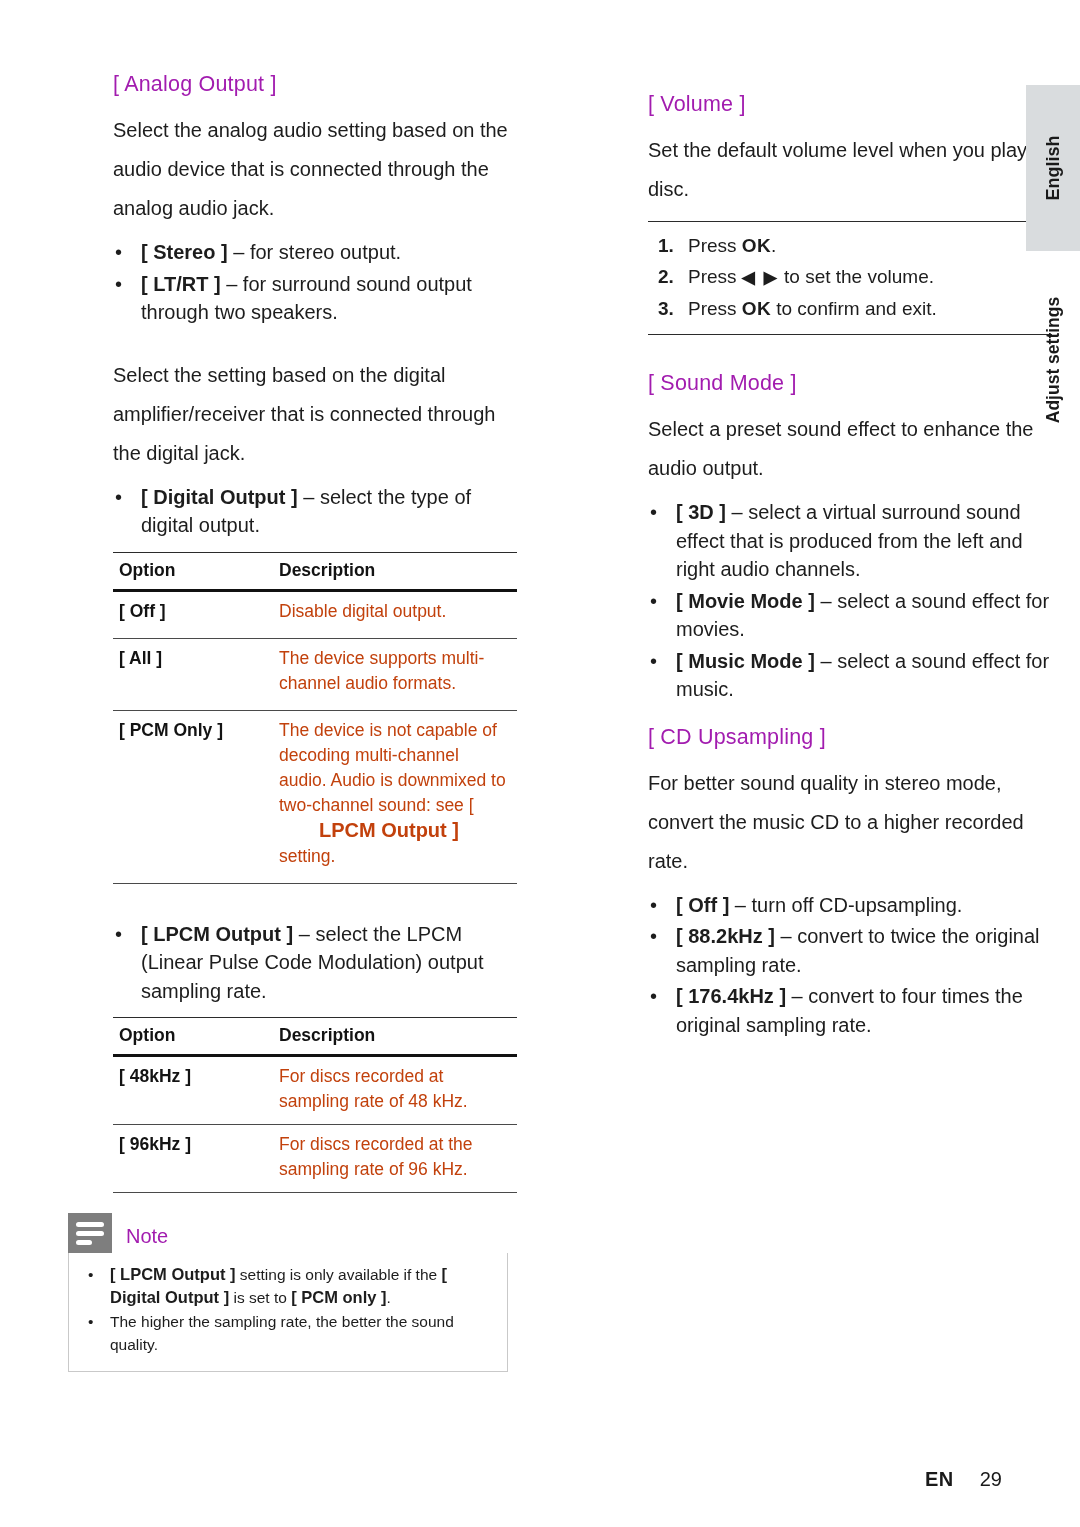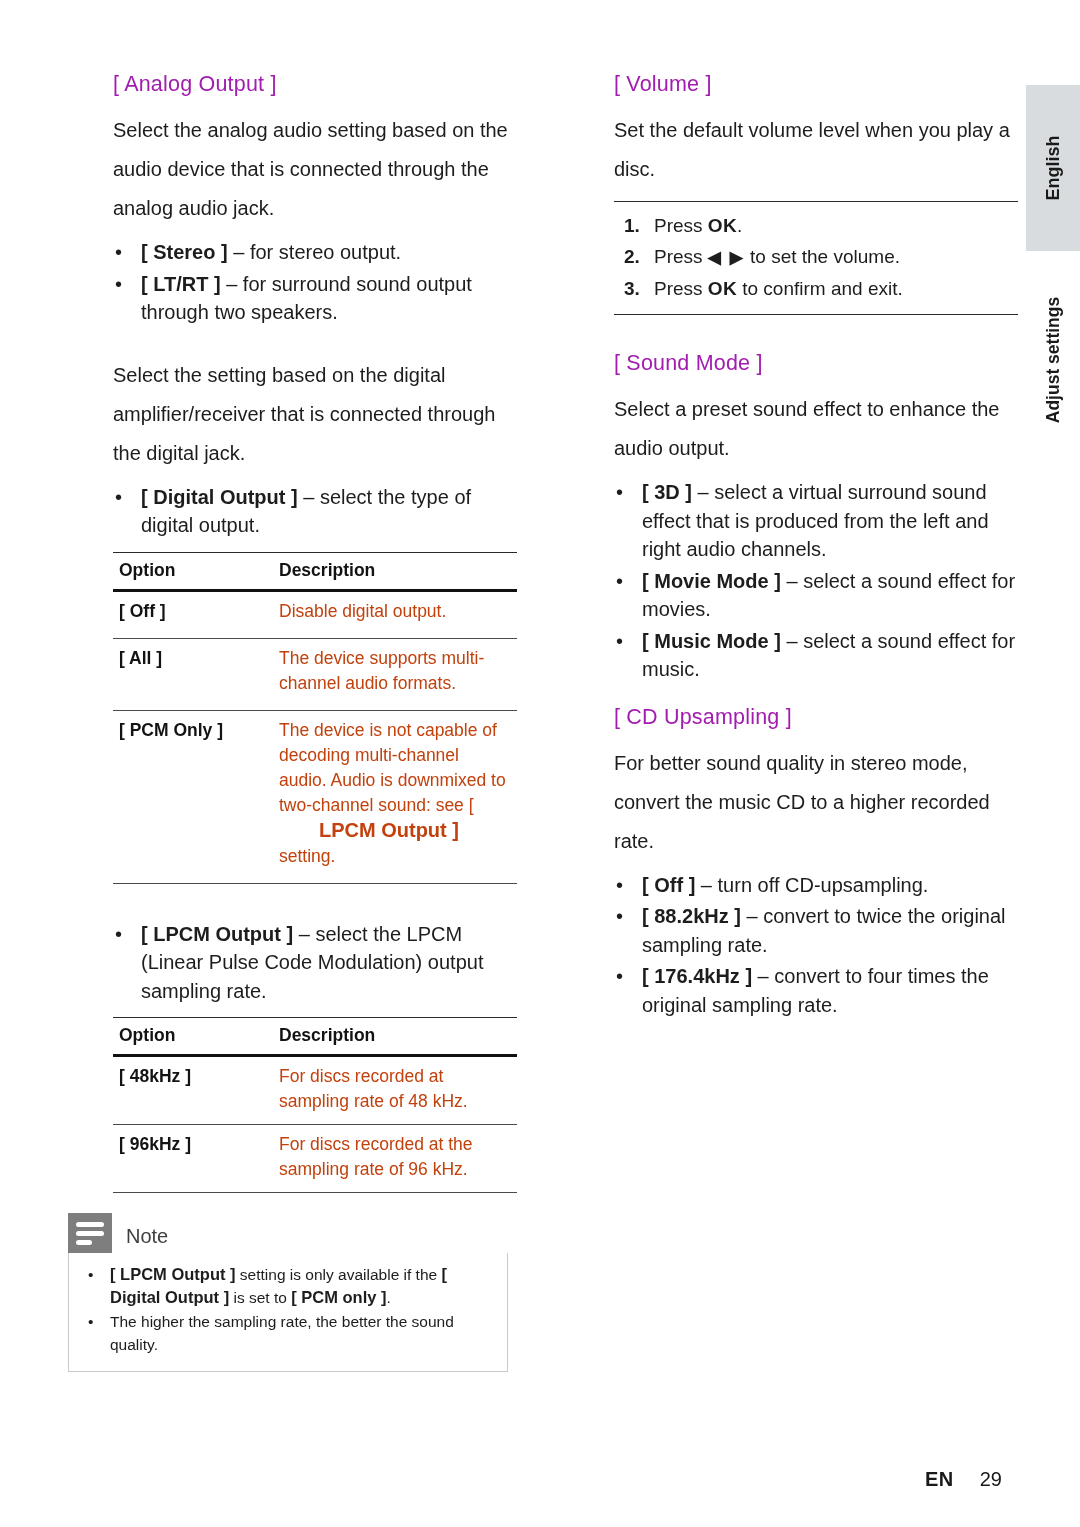--- a/index.html
+++ b/index.html
@@ -19,21 +19,21 @@
     background: #ffffff;
   }
 
   
   .col {
     position: absolute;
     top: 72px;
     width: 404px;
   }
   .col-left  { left: 113px; }
-  .col-right { left: 614px; }
+  .col-right { left: 648px; margin-top: 20px; }
 
   
   h2.section-head {
     font-size: 21.5px;
     font-weight: 400;
     letter-spacing: 0.2px;
     margin: 0 0 14px 0;
     color: #a21caf;
   }
   .body-p {
@@ -153,21 +153,21 @@
     position: absolute;
     background: #ffffff;
     border-radius: 2.5px;
     left: 8px;
   }
   .note-icon i.l1 { top: 9px;  width: 28px; height: 5px; }
   .note-icon i.l2 { top: 18px; width: 28px; height: 5px; }
   .note-icon i.l3 { top: 27px; width: 16px; height: 5px; }
   .note-title {
     font-size: 20px;
-    color: #404040;
+    color: #a21caf;
     padding: 0 0 5px 14px;
     font-weight: 400;
   }
   .note-body {
     border: 1.2px solid #c9c9c9;
     border-top: none;
     padding: 10px 14px 14px 14px;
     min-height: 86px;
     box-sizing: border-box;
   }

